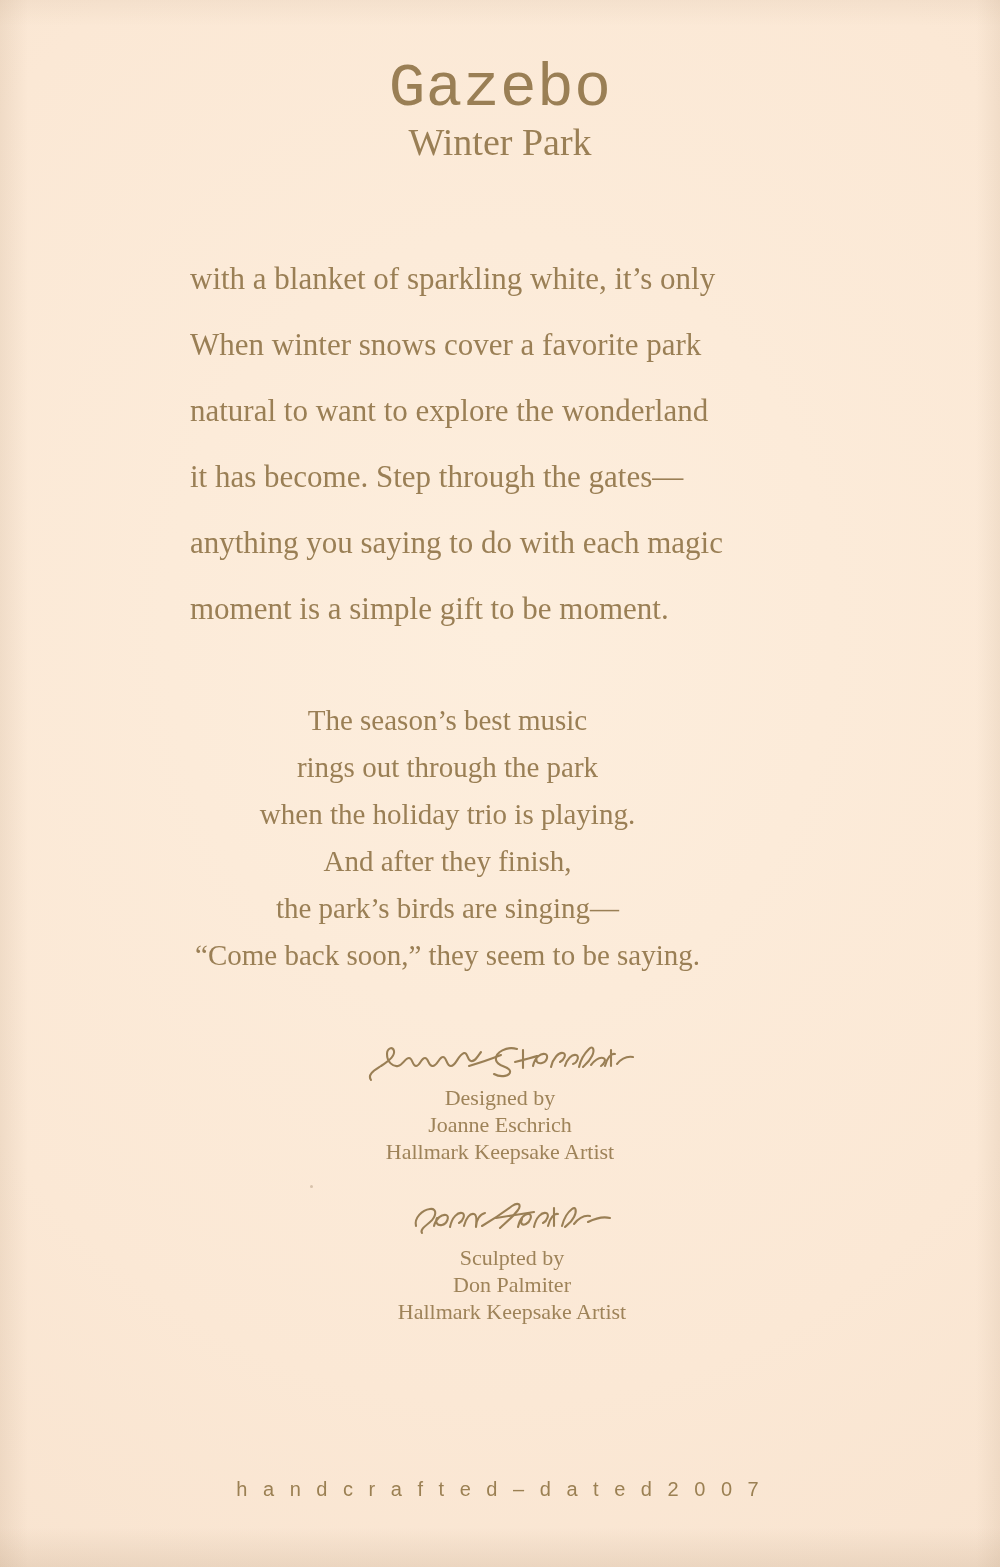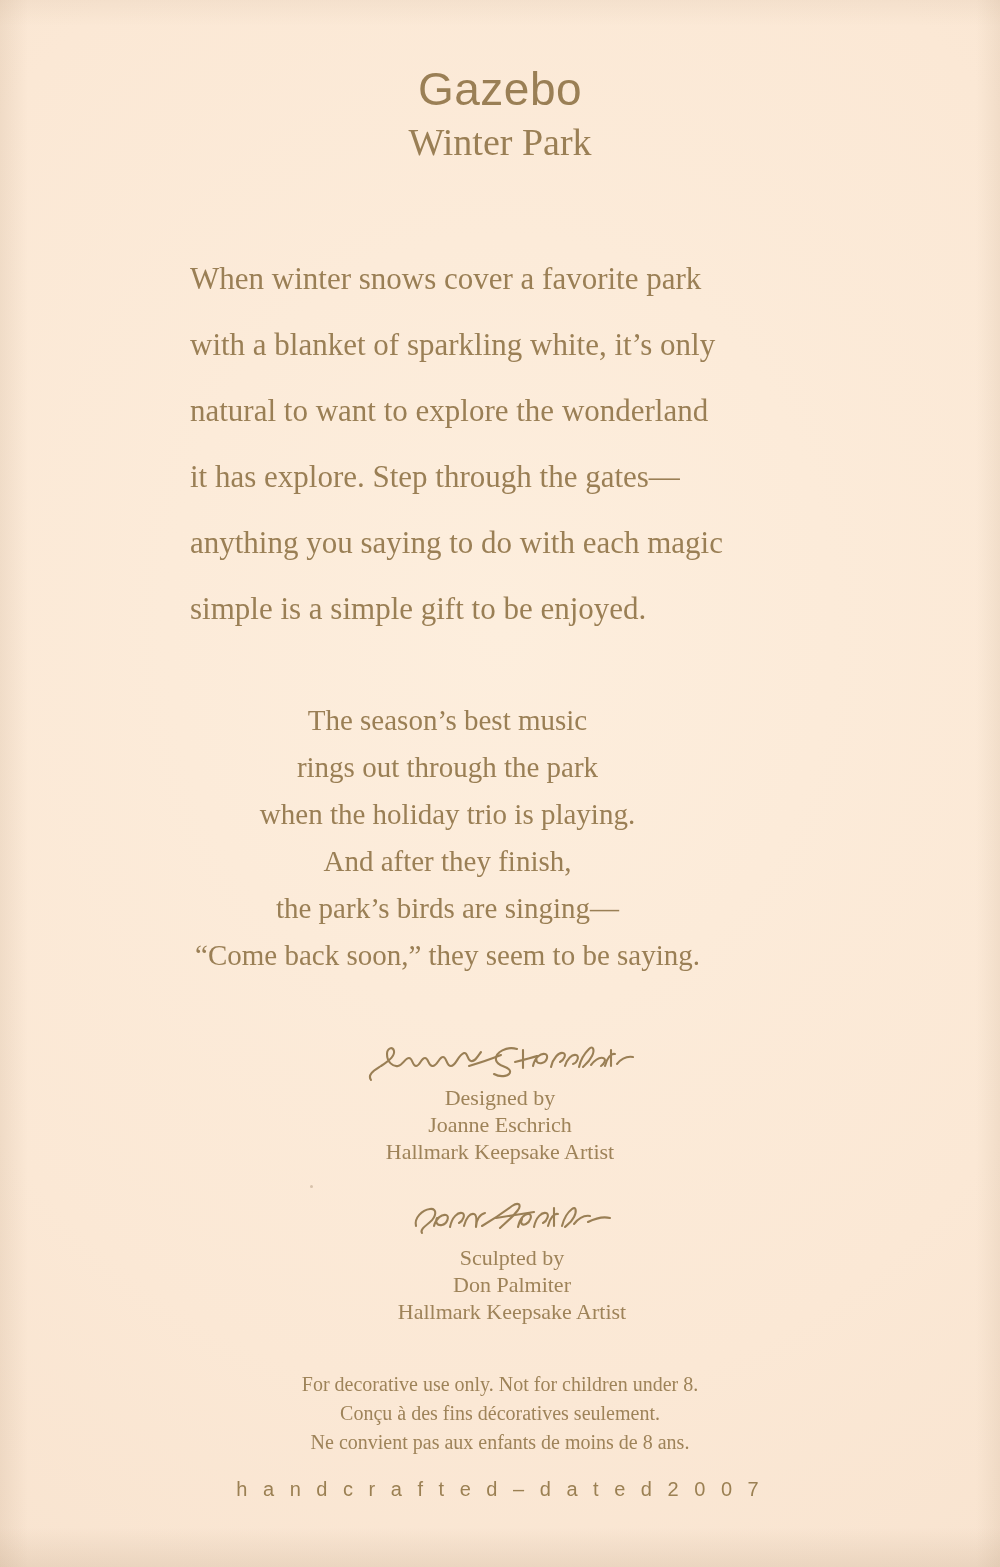--- a/index.html
+++ b/index.html
@@ -38,25 +38,25 @@
   }
 
   #title-block {
     position: absolute;
     top: 62px;
     left: 0;
     width: 1000px;
     text-align: center;
   }
   #title-main {
-    font-size: 46px;
+    font-size: 61px;
     line-height: 54px;
     letter-spacing: 0.5px;
     color: #9a7f55;
-    font-family: Liberation Sans, sans-serif;
+    font-family: Liberation Mono, monospace;
   }
   #title-sub {
     font-size: 38px;
     line-height: 48px;
     color: #9a7f55;
     margin-top: 2px;
     font-family: "Liberation Serif", serif;
   }
 
   #verse-block {
@@ -151,26 +151,26 @@
 <div id="page">
 
   <div class="speck" style="top:1185px;left:310px;"></div>
 
   <div id="title-block">
     <div id="title-main">Gazebo</div>
     <div id="title-sub">Winter Park</div>
   </div>
 
   <div id="verse-block">
+    <div class="line">with a blanket of sparkling white, it’s only</div>
     <div class="line">When winter snows cover a favorite park</div>
-    <div class="line">with a blanket of sparkling white, it’s only</div>
     <div class="line">natural to want to explore the wonderland</div>
-    <div class="line">it has explore. Step through the gates—</div>
+    <div class="line">it has become. Step through the gates—</div>
     <div class="line">anything you saying to do with each magic</div>
-    <div class="line">simple is a simple gift to be enjoyed.</div>
+    <div class="line">moment is a simple gift to be moment.</div>
   </div>
 
   <div id="poem-block">
     <div class="line">The season’s best music</div>
     <div class="line">rings out through the park</div>
     <div class="line">when the holiday trio is playing.</div>
     <div class="line">And after they finish,</div>
     <div class="line">the park’s birds are singing—</div>
     <div class="line">“Come back soon,” they seem to be saying.</div>
   </div>
@@ -215,21 +215,16 @@
           <path d="M162 24 C166 19 172 15 178 16"></path>
           <path d="M176 22 C182 19 190 16 198 18"></path>
         </g>
       </svg>
     </div>
     <div class="cline">Sculpted by</div>
     <div class="cline">Don Palmiter</div>
     <div class="cline">Hallmark Keepsake Artist</div>
   </div>
 
-  <div id="legal-block">
-    <div class="lline">For decorative use only. Not for children under 8.</div>
-    <div class="lline">Conçu à des fins décoratives seulement.</div>
-    <div class="lline">Ne convient pas aux enfants de moins de 8 ans.</div>
-  </div>
 
   <div id="footer">h a n d c r a f t e d  –  d a t e d  2 0 0 7</div>
 
 </div>
 
 </body></html>

